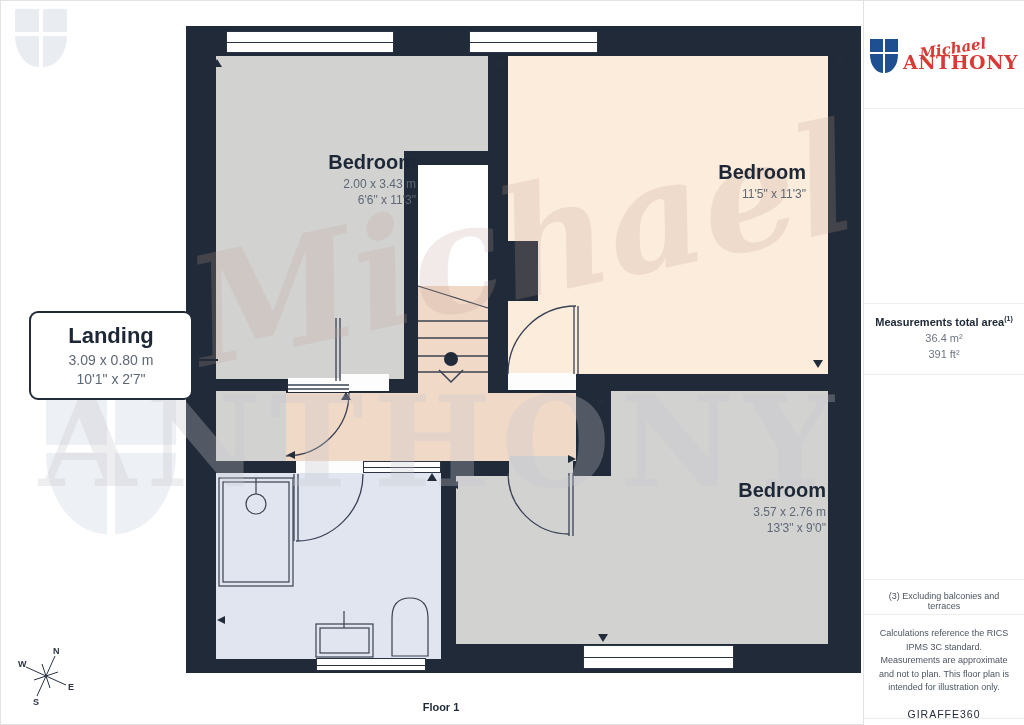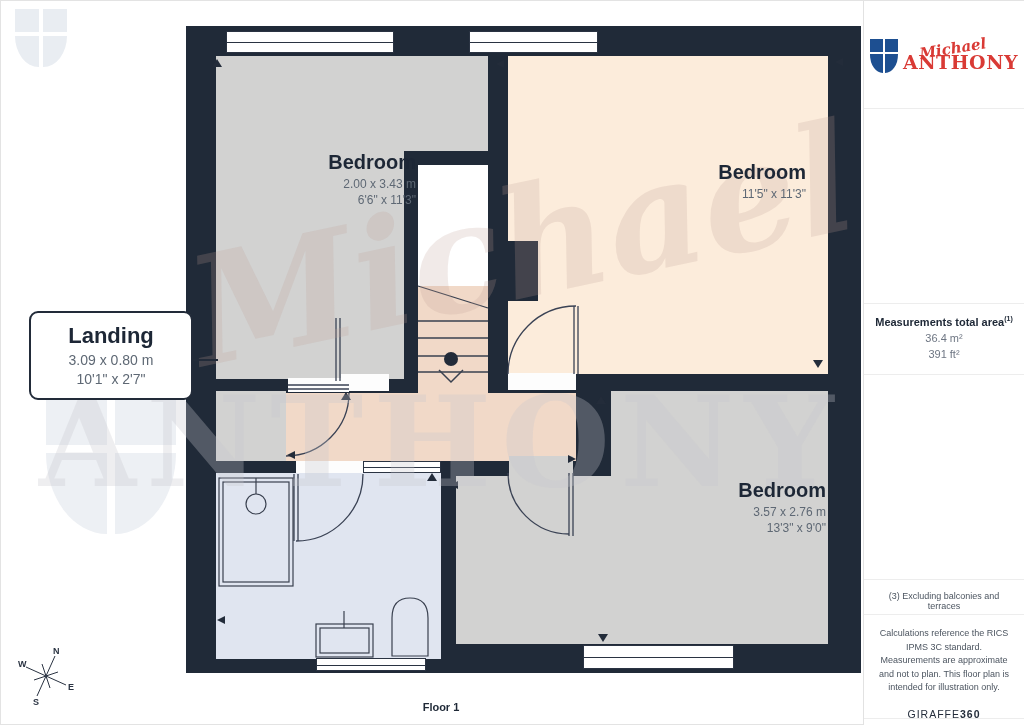--- a/index.html
+++ b/index.html
@@ -61,21 +61,21 @@
   .logo-serif{display:block;font-family:"DejaVu Serif",serif;font-weight:700;font-size:19px;
               letter-spacing:0.5px;color:var(--accent_red,#d93a35);}
   .area-sec{top:302px;height:72px;border-top:1px solid #ededed;border-bottom:1px solid #ededed;padding-top:11px;}
   .area-title{font-weight:700;color:#202a38;font-size:11px;}
   .area-title sup{font-size:7px;}
   .area-val{color:#6e7683;margin-top:4px;font-size:11px;}
   .foot1-sec{top:578px;height:35px;border-top:1px solid #ededed;padding:11px 10px 0;color:#4c5560;font-size:9px;}
   .disc-sec{top:613px;height:105px;border-top:1px solid #ededed;border-bottom:1px solid #ededed;
             padding:12px 12px 0;color:#4c5560;font-size:9px;line-height:1.5;}
   .brand360{margin-top:12px;font-size:10.5px;letter-spacing:1px;color:#232c3a;}
-  .brand360 .b{font-weight:700;margin-top:15px;}
+  .brand360 .b{font-weight:400;margin-top:15px;}
 </style>
 </head>
 <body>
 
 <div class="page">
 
   <div class="plan">
 
     <div class="room room-gray" style="left:30px;top:30px;width:272px;height:323px;"></div>
     <div class="room room-peach" style="left:322px;top:30px;width:320px;height:318px;"></div>

